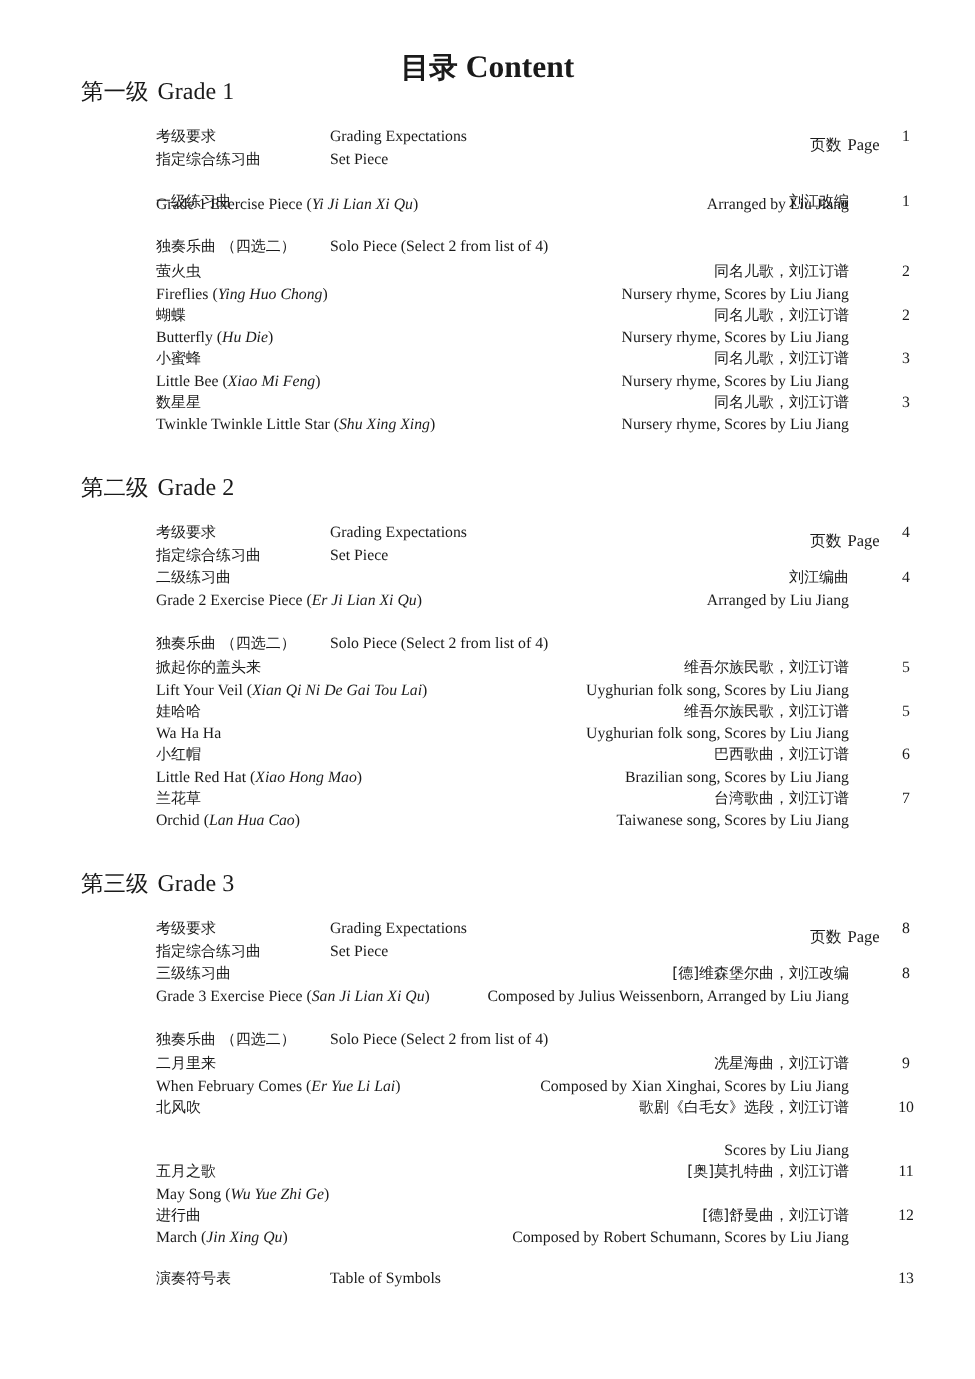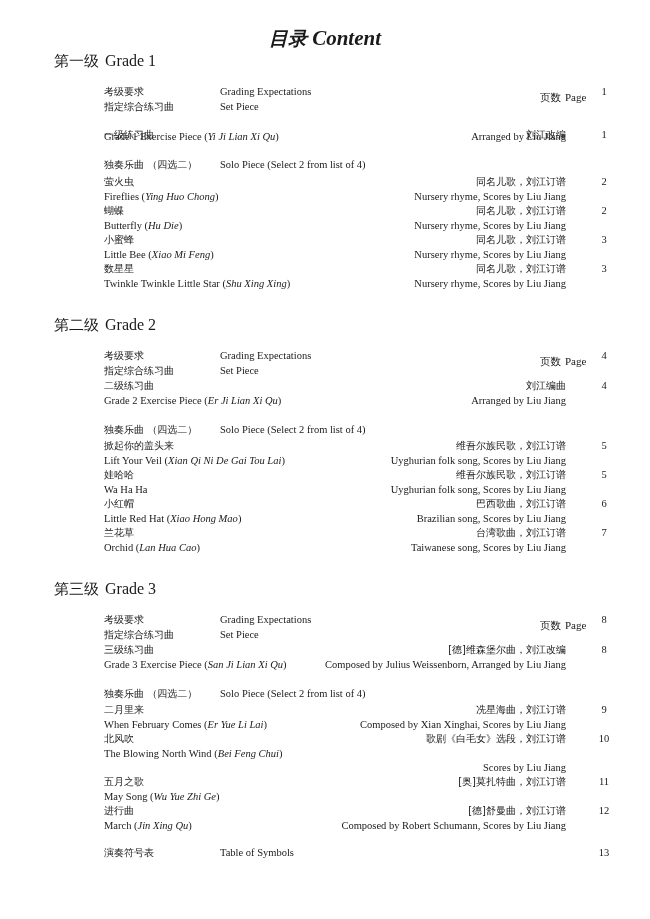--- a/index.html
+++ b/index.html
@@ -3,21 +3,21 @@
 <meta charset="utf-8">
 <style>
   html, body { margin: 0; padding: 0; background: #ffffff; }
   body {
     width: 650px; height: 919px; position: relative; overflow: hidden;
     font-family: "Liberation Serif", "DejaVu Serif", serif;
     color: #1a1a1a;
   }
   .title {
     position: absolute; left: 0; width: 650px; top: 26px; text-align: center;
-    font-size: 21px; font-weight: bold; line-height: 24px; font-style: italic;
+    font-size: 21px; font-weight: bold; line-height: 36px;
   }
   .title .zh { font-family: "DejaVu Sans", sans-serif; font-size: 19px; }
   .grade {
     position: absolute; left: 54px; font-size: 16px; line-height: 20px;
   }
   .grade .zh { font-family: "DejaVu Sans", sans-serif; font-size: 15px; margin-right: 6px; margin-top: 14px; }
   .pagehdr {
     position: absolute; left: 540px; font-size: 11px; line-height: 14px; margin-top: 20px;
   }
   .pagehdr .zh { font-family: "DejaVu Sans", sans-serif; font-size: 10.5px; margin-right: 4px; }
@@ -212,21 +212,20 @@
 <div class="row" style="top:718px">
   <span class="c1"><span>When February Comes (</span><i>Er Yue Li Lai</i><span>)</span></span>
   <span class="cr">Composed by Xian Xinghai, Scores by Liu Jiang</span>
 </div>
 <div class="row" style="top:732px">
   <span class="c1 zhs">北风吹</span>
   <span class="cr zhs">歌剧《白毛女》选段，刘江订谱</span>
   <span class="pg">10</span>
 </div>
 <div class="row" style="top:747px">
-  <span class="c1"><span>The Blowing North Wind (</span><i>Bei Feng Chui</i><span>)</span></span>
 </div>
 <div class="row" style="top:761px">
   <span class="cr">Scores by Liu Jiang</span>
 </div>
 <div class="row" style="top:775px">
   <span class="c1 zhs">五月之歌</span>
   <span class="cr zhs">[奥]莫扎特曲，刘江订谱</span>
   <span class="pg">11</span>
 </div>
 <div class="row" style="top:790px">

